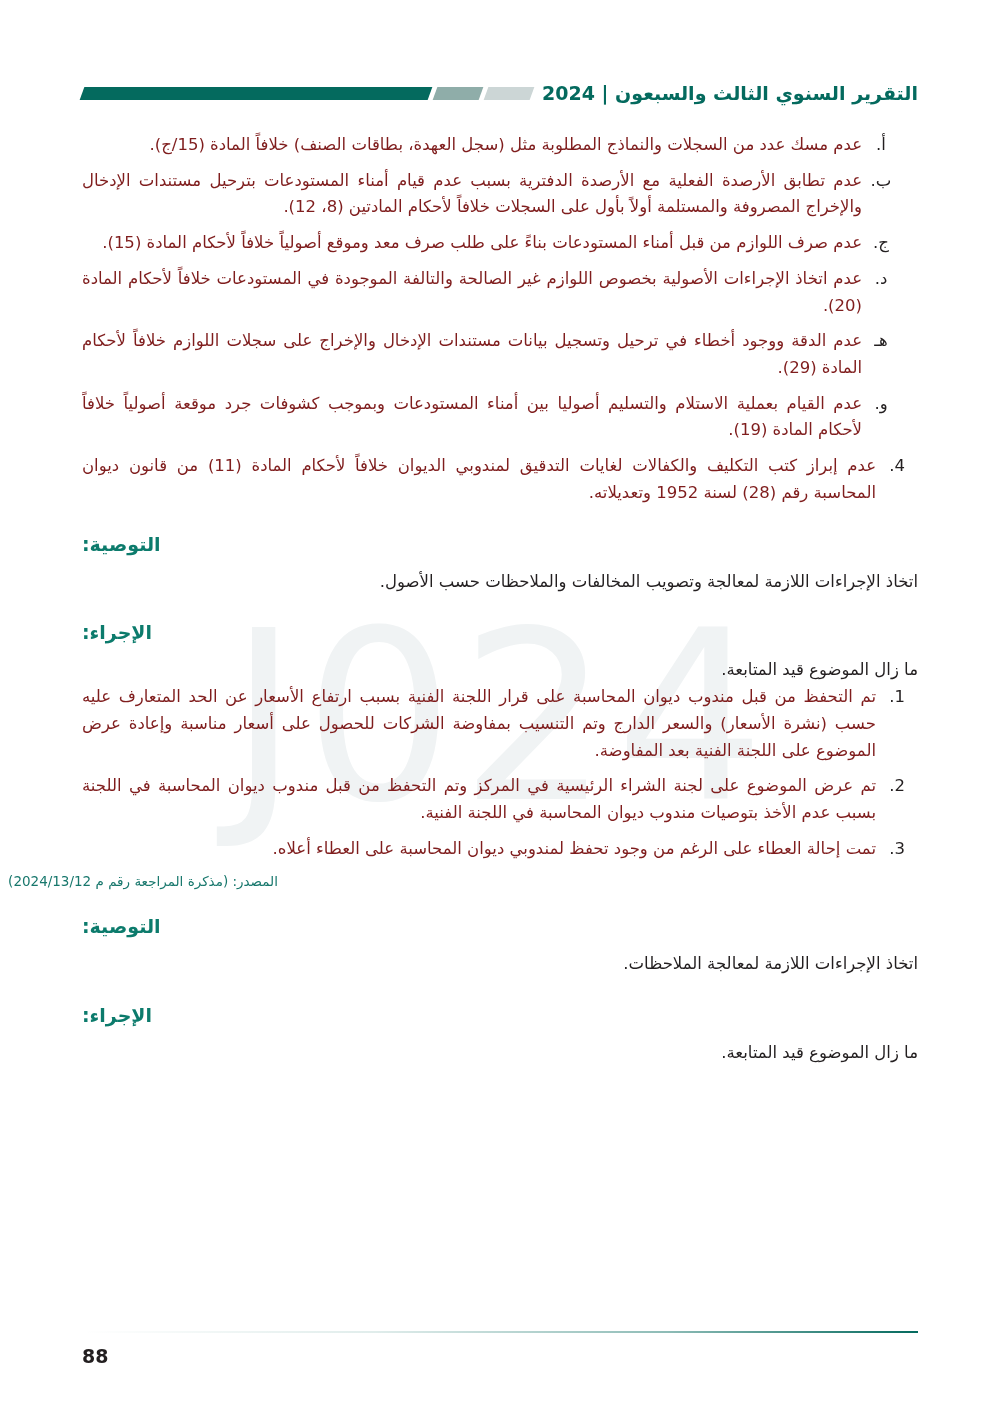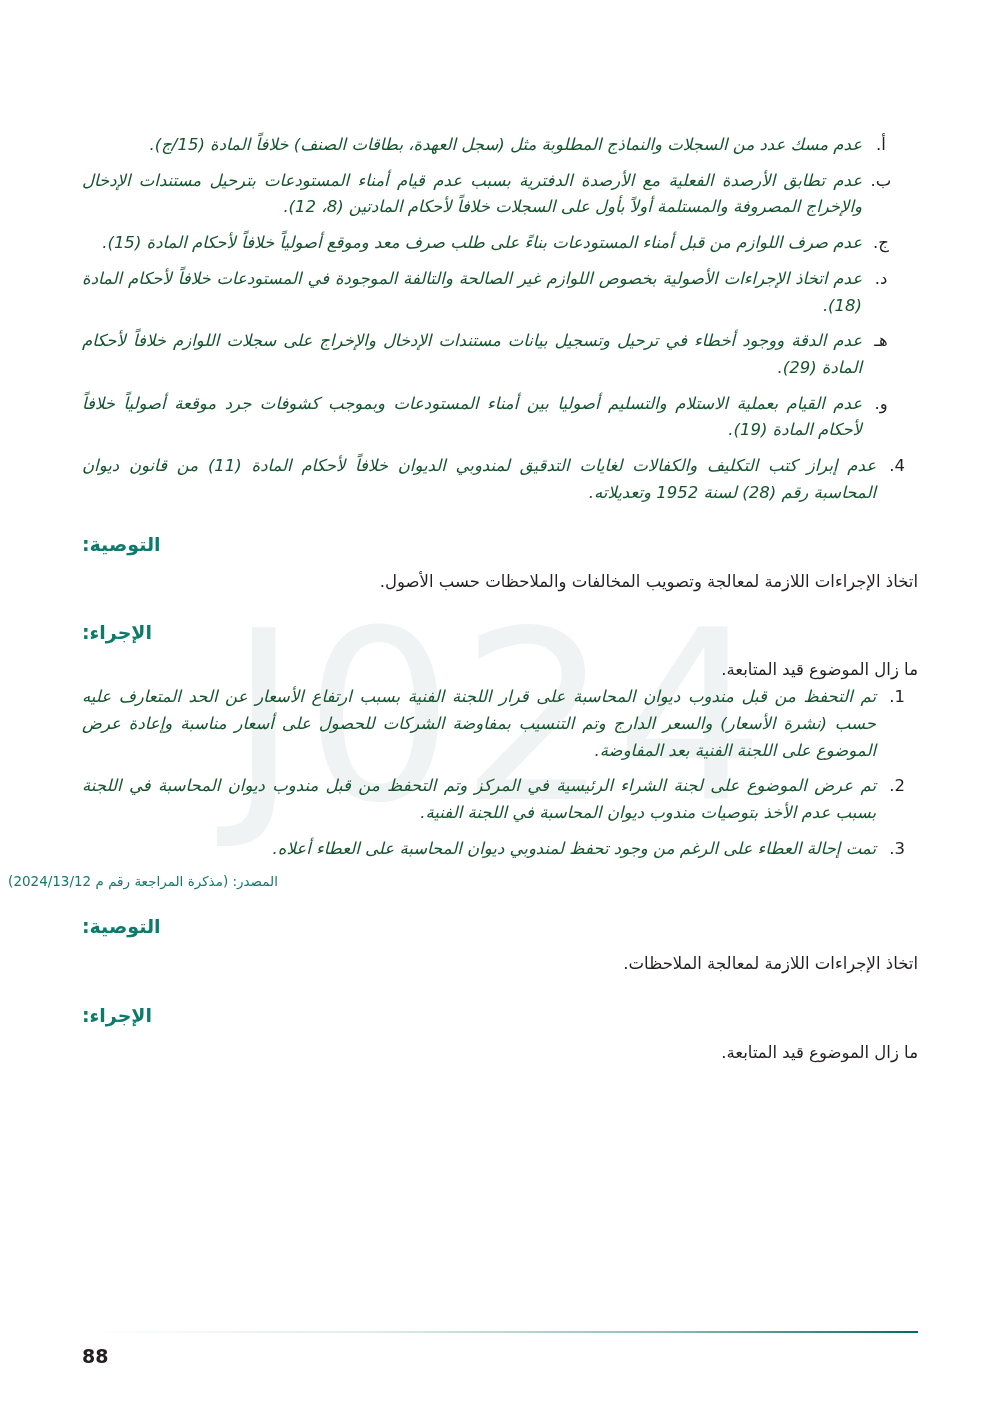--- a/index.html
+++ b/index.html
@@ -121,22 +121,21 @@
     font-size: 16.5px;
     line-height: 1.62;
     color: #231f20;
   }
   .li-text {
     flex: 1 1 auto;
     font-size: 16.5px;
     line-height: 1.62;
     text-align: justify;
     text-align-last: right;
-    color: #14532d;
-    font-style: italic;
+    color: #7f1d1d;
   }
 
   .lettered-list .li-row { padding-right: 18px; }
   .lettered-list .li-marker { width: 38px; }
 
   .numbered-list > .li-row { padding-right: 0px; }
   .numbered-list .li-marker { width: 42px; }
 
   .source-line {
     font-size: 13.5px;
@@ -218,39 +217,47 @@
     direction: ltr;
   }
 </style>
 </head>
 <body>
 
 <div class="page">
 
   <div class="watermark">J024</div>
 
+  <div class="header">
+    <div class="header-title">التقرير السنوي الثالث والسبعون | 2024</div>
+    <div class="header-bars">
+      <div class="bar-seg small-light"></div>
+      <div class="bar-seg small-mid"></div>
+      <div class="bar-seg long"></div>
+    </div>
+  </div>
 
   <div class="content">
 
     <ul class="lettered-list">
       <li class="li-row">
         <div class="li-marker">أ.</div>
         <div class="li-text">عدم مسك عدد من السجلات والنماذج المطلوبة مثل (سجل العهدة، بطاقات الصنف) خلافاً المادة (15/ج).</div>
       </li>
       <li class="li-row">
         <div class="li-marker">ب.</div>
         <div class="li-text">عدم تطابق الأرصدة الفعلية مع الأرصدة الدفترية بسبب عدم قيام أمناء المستودعات بترحيل مستندات الإدخال والإخراج المصروفة والمستلمة أولاً بأول على السجلات خلافاً لأحكام المادتين (8، 12).</div>
       </li>
       <li class="li-row">
         <div class="li-marker">ج.</div>
         <div class="li-text">عدم صرف اللوازم من قبل أمناء المستودعات بناءً على طلب صرف معد وموقع أصولياً خلافاً لأحكام المادة (15).</div>
       </li>
       <li class="li-row">
         <div class="li-marker">د.</div>
-        <div class="li-text">عدم اتخاذ الإجراءات الأصولية بخصوص اللوازم غير الصالحة والتالفة الموجودة في المستودعات خلافاً لأحكام المادة (18).</div>
+        <div class="li-text">عدم اتخاذ الإجراءات الأصولية بخصوص اللوازم غير الصالحة والتالفة الموجودة في المستودعات خلافاً لأحكام المادة (20).</div>
       </li>
       <li class="li-row">
         <div class="li-marker">هـ</div>
         <div class="li-text">عدم الدقة ووجود أخطاء في ترحيل وتسجيل بيانات مستندات الإدخال والإخراج على سجلات اللوازم خلافاً لأحكام المادة (29).</div>
       </li>
       <li class="li-row">
         <div class="li-marker">و.</div>
         <div class="li-text">عدم القيام بعملية الاستلام والتسليم أصوليا بين أمناء المستودعات وبموجب كشوفات جرد موقعة أصولياً خلافاً لأحكام المادة (19).</div>
       </li>
     </ul>

